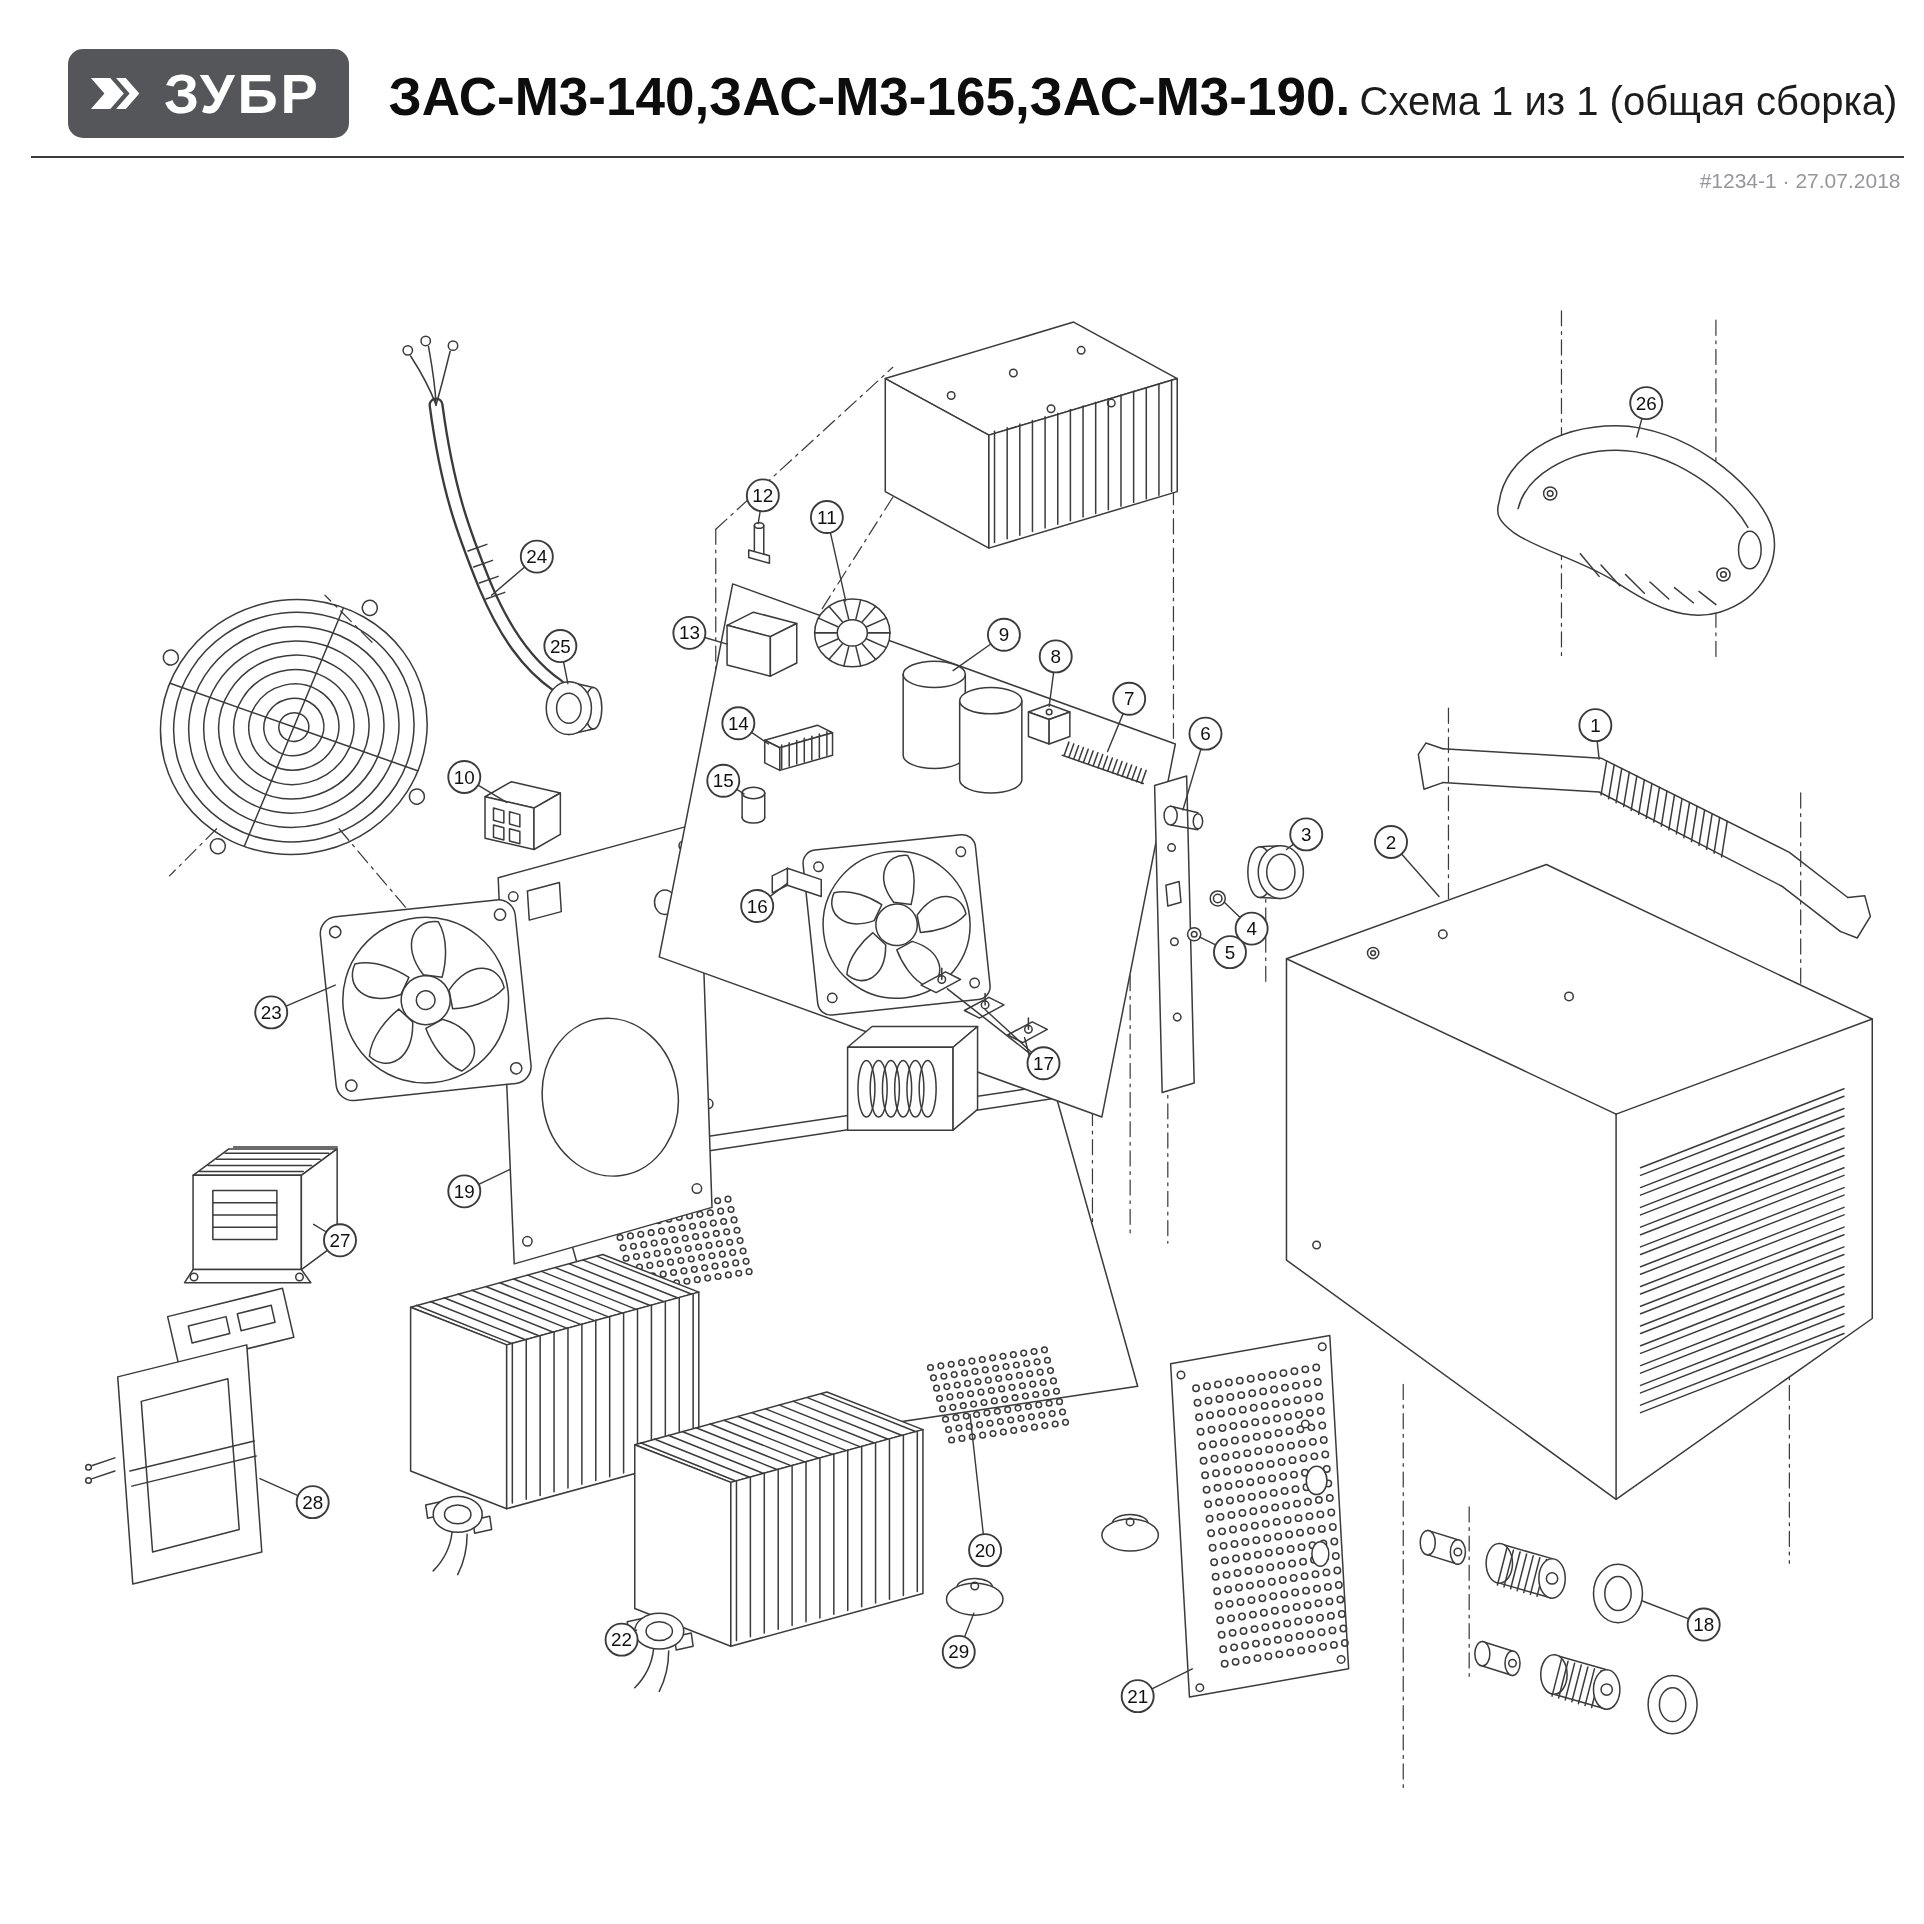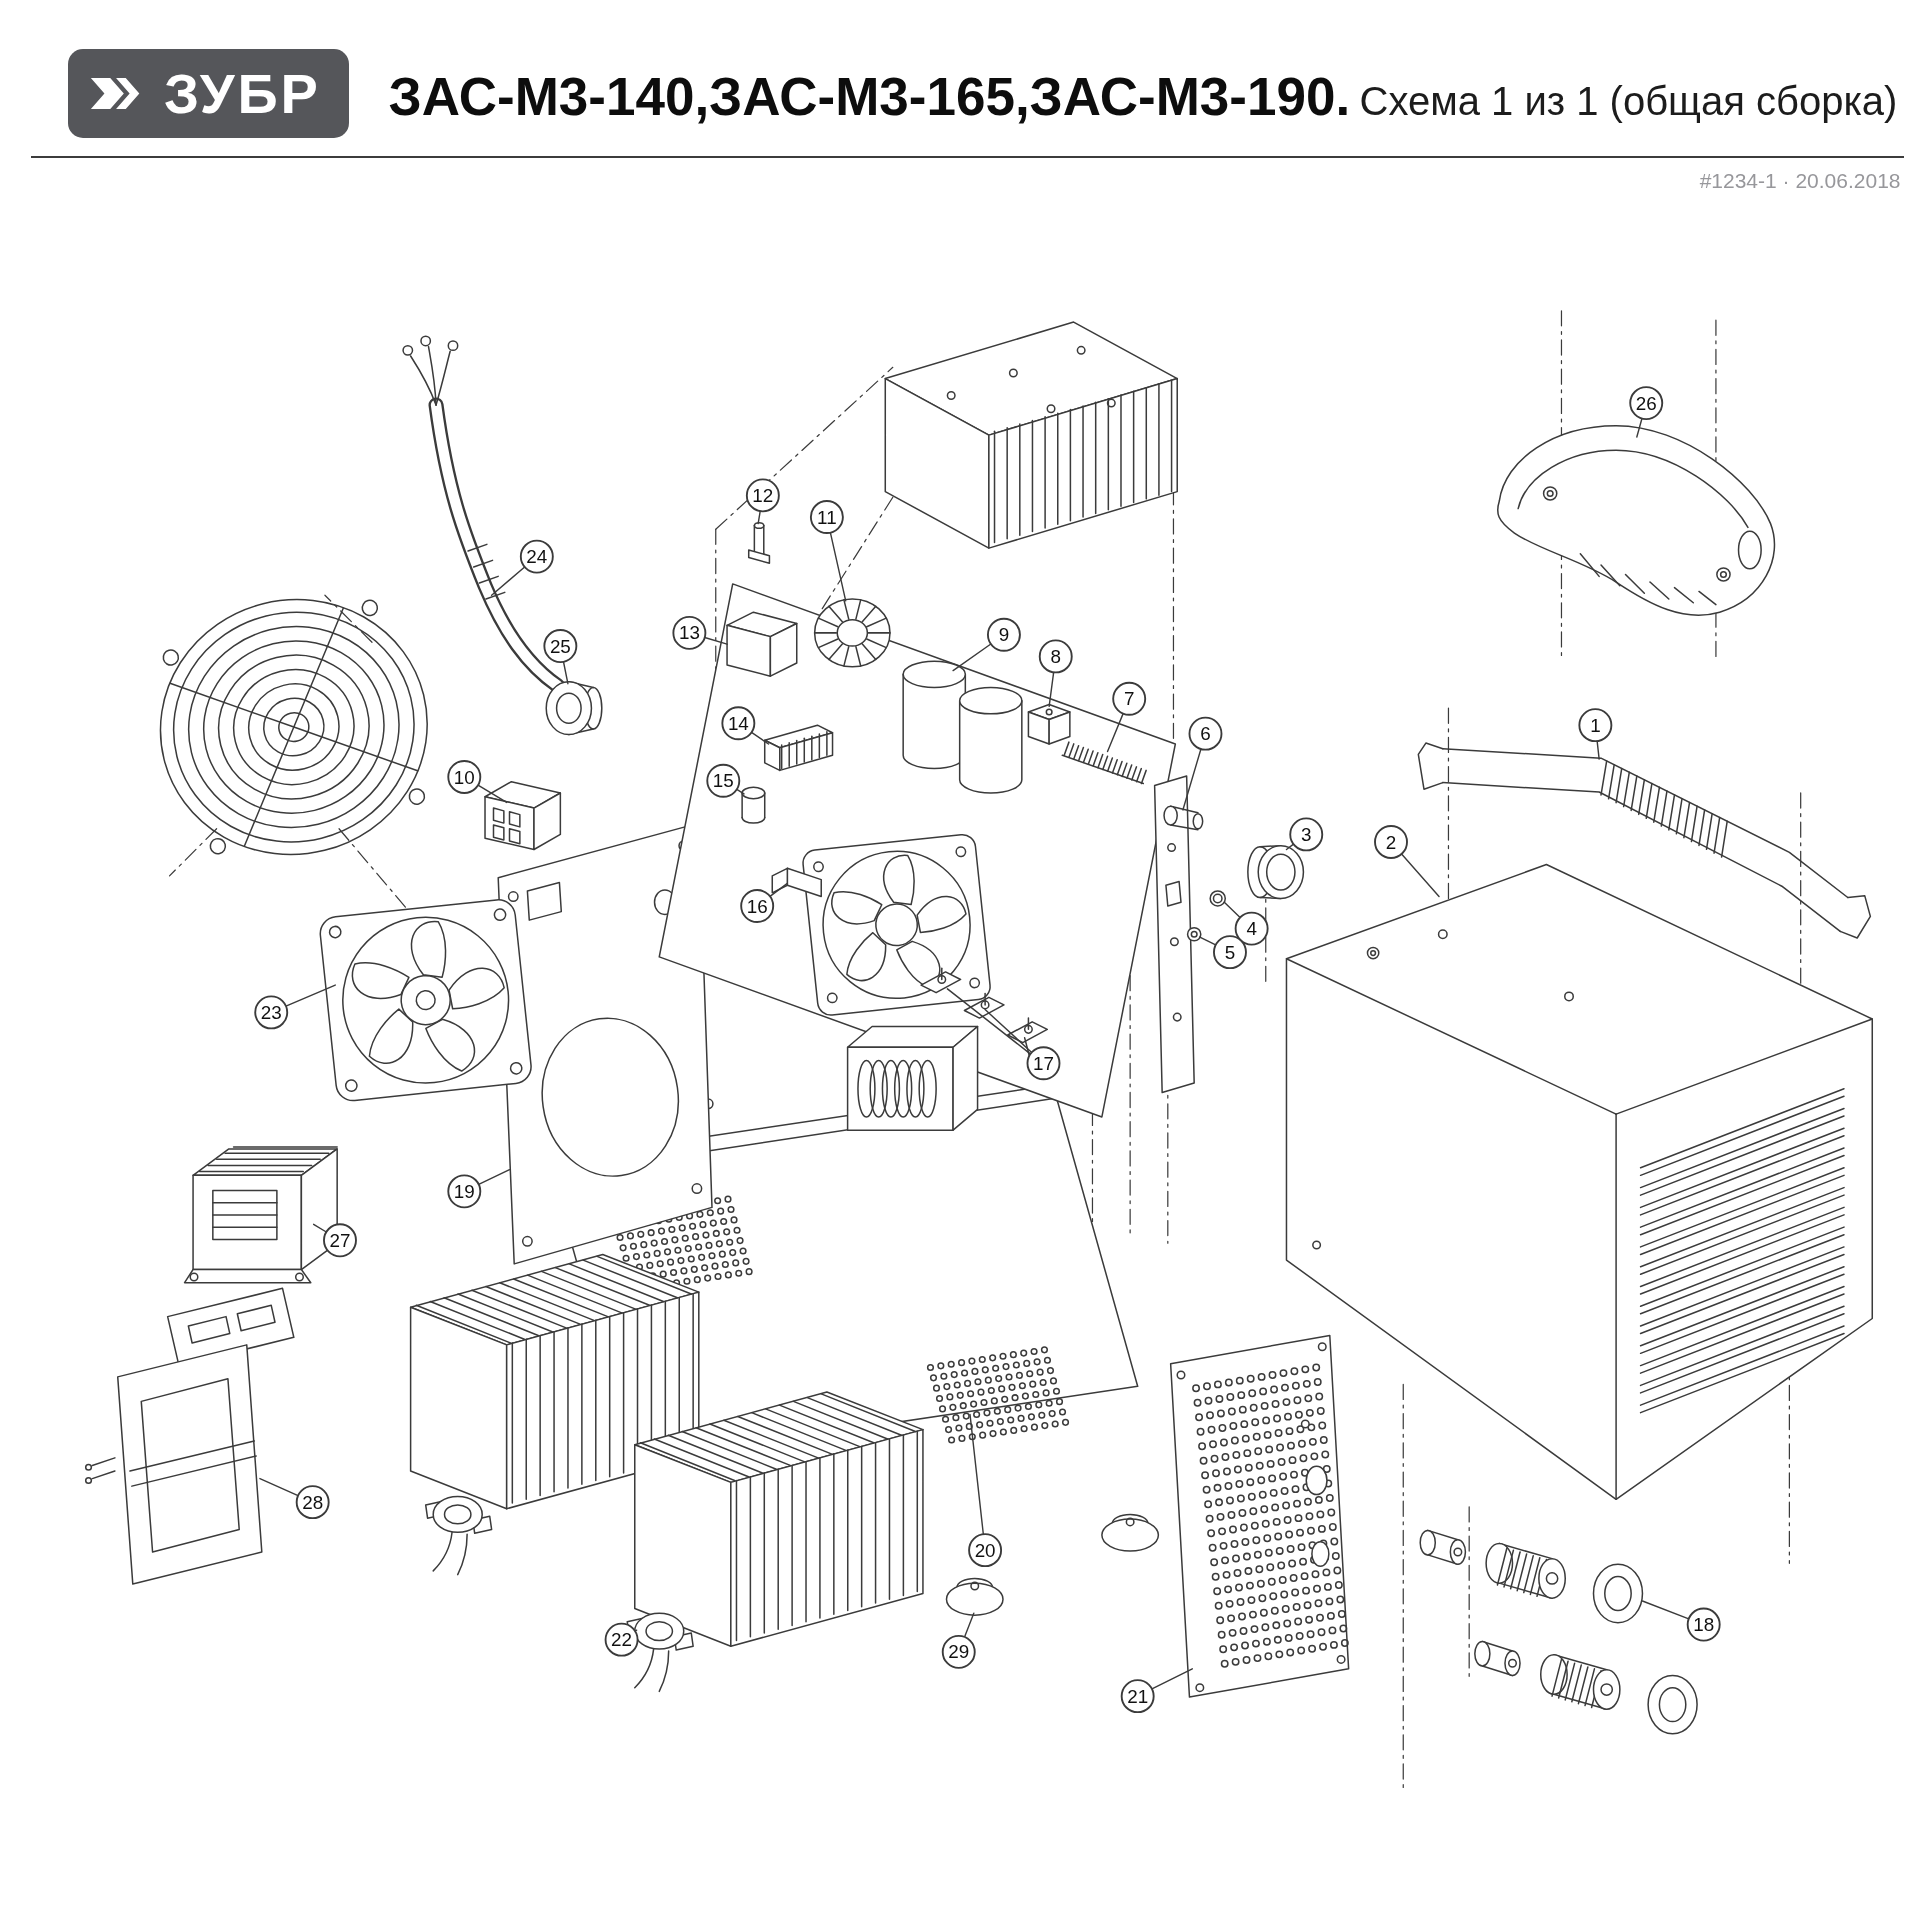--- a/index.html
+++ b/index.html
@@ -41,21 +41,21 @@
         <path d="M30 8 L40 8 L54 24 L40 40 L30 40 L44 24 Z" fill="#fff"></path>
       </svg>
       <span class="logo-text">ЗУБР</span>
     </div>
     <div class="titles">
       <span class="t-main">ЗАС-М3-140,ЗАС-М3-165,ЗАС-М3-190.</span><span class="t-sub">Схема 1 из 1 (общая сборка)</span>
     </div>
   </header>
 
   <div class="rule"></div>
-  <div class="docref">#1234-1 · 20.06.2018</div>
+  <div class="docref">#1234-1 · 27.07.2018</div>
 
   <svg id="diagram" viewBox="0 0 2044 2044">
     <g id="art" stroke="#3b3b3b" stroke-width="1.6" fill="none">
 
       <g class="dd">
         <line x1="1658" y1="330" x2="1658" y2="700"></line>
         <line x1="1822" y1="340" x2="1822" y2="700"></line>
         <line x1="1538" y1="752" x2="1538" y2="1012"></line>
         <line x1="1912" y1="842" x2="1912" y2="1056"></line>
         <line x1="760" y1="562" x2="760" y2="880"></line>

